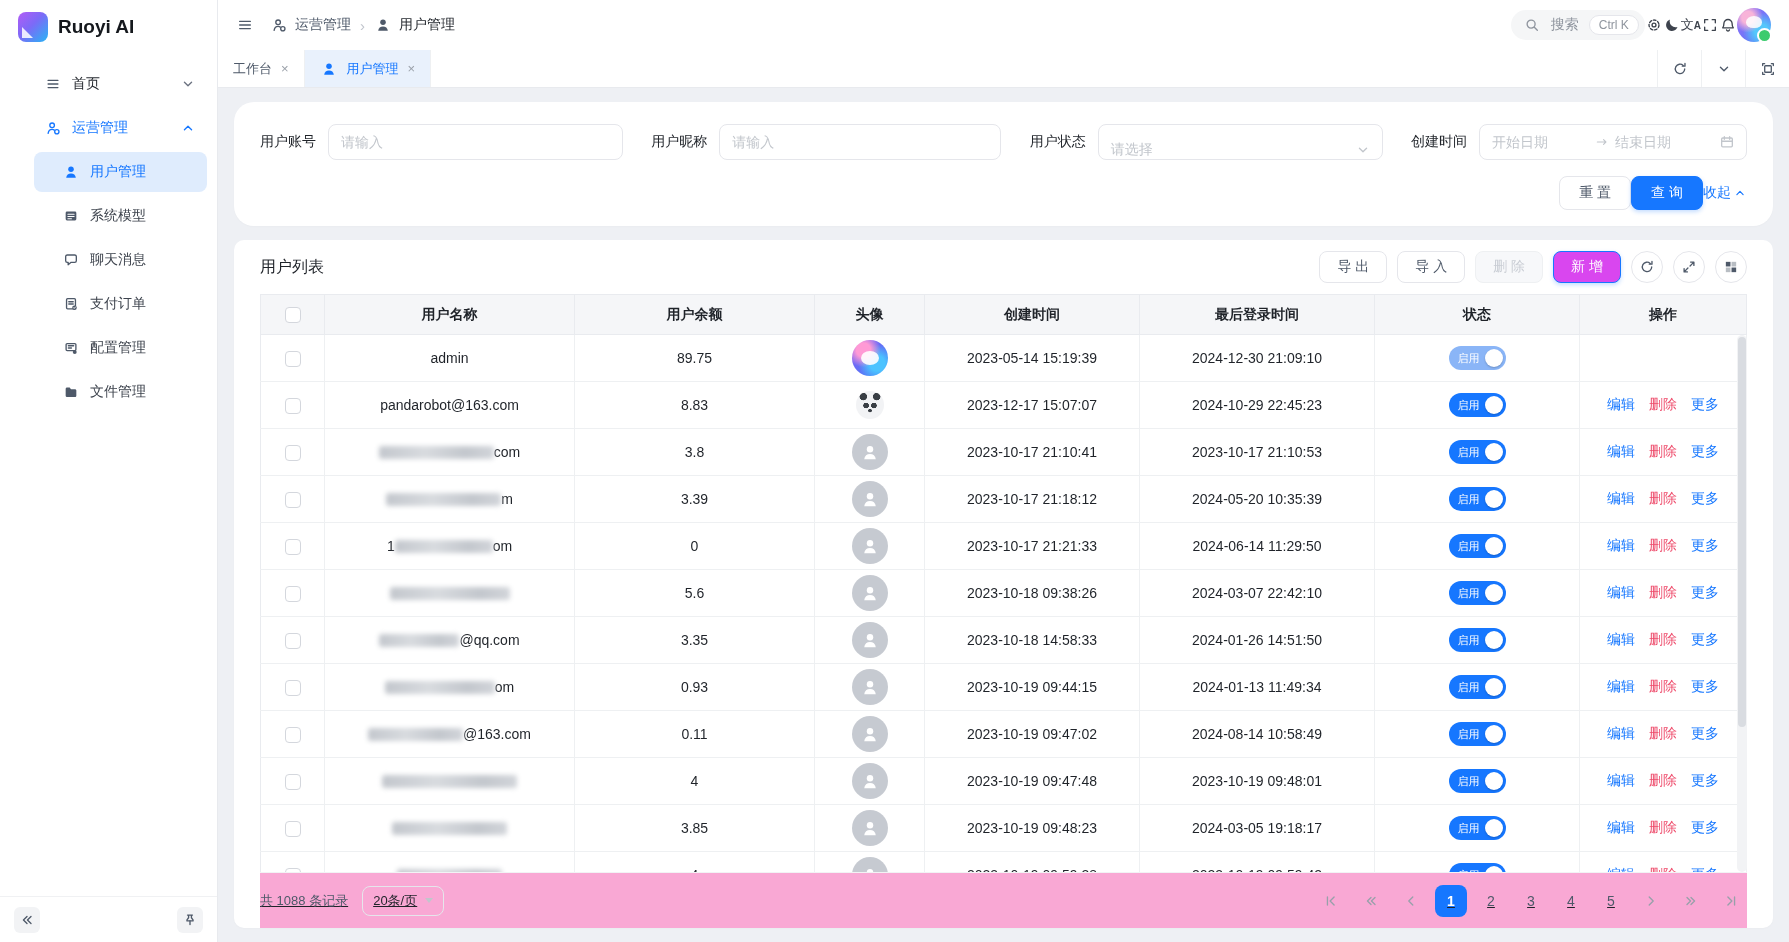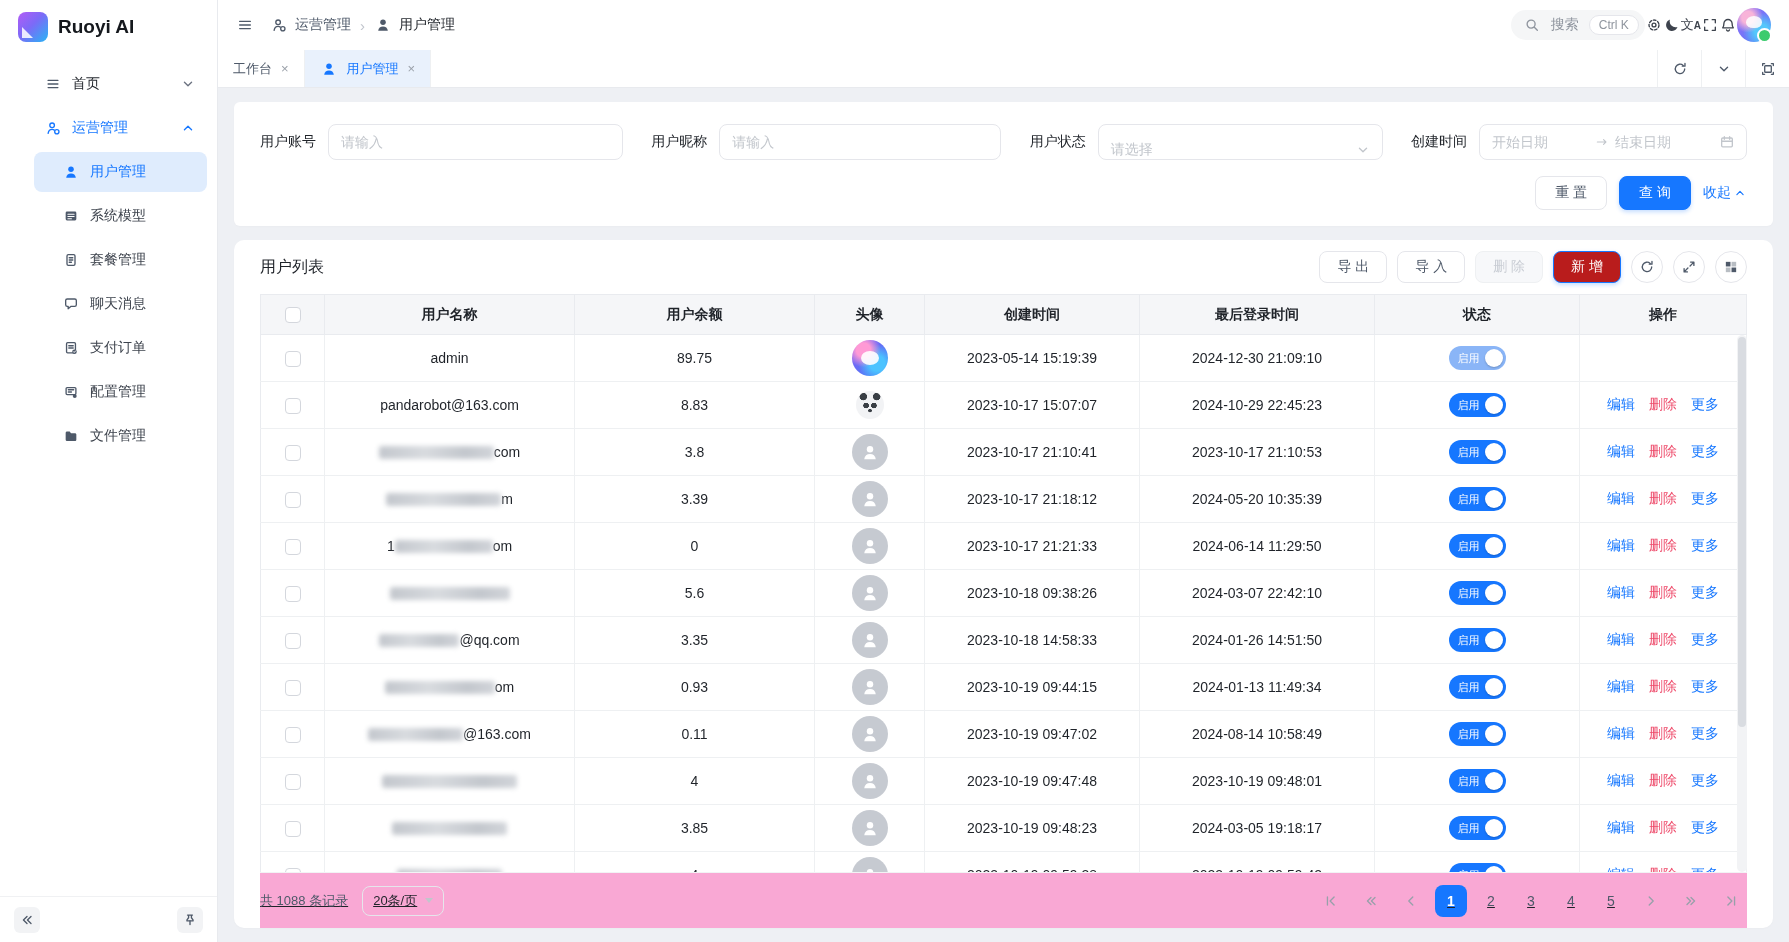--- a/index.html
+++ b/index.html
@@ -65,53 +65,53 @@
   .tab .tclose { color:#9aa0a9; font-size:13px; }
   .tab.active { background:#e9f1fc; color:#1677ff; }
   .tab.active .icon { color:#1677ff; }
   .tabbar-right { margin-left:auto; display:flex; }
   .tabbar-btn { width:44px; display:flex; align-items:center; justify-content:center; border-left:1px solid #eef0f2;
     color:#4e5969; cursor:pointer; }
 
   .content { flex:1; padding:14px 16px; display:flex; flex-direction:column; gap:14px; overflow:hidden; }
 
   
-  .filter-card { background:#fff; border-radius:6px; padding:22px 26px 16px; flex-shrink:0; box-shadow:0 1px 2px rgba(0,0,0,.02); }
+  .filter-card { background:#fff; border-radius:20px; padding:22px 26px 16px; flex-shrink:0; box-shadow:0 1px 2px rgba(0,0,0,.02); }
   .filter-row { display:flex; align-items:center; justify-content:space-between; }
   .f-field { display:flex; align-items:center; gap:12px; white-space:nowrap; }
   .f-label { color:#1f2329; }
   .f-input { height:36px; border:1px solid #e5e6eb; border-radius:8px; padding:0 12px; font-size:14px; color:#1f2329;
     outline:none; font-family:inherit; background:#fff; }
   .f-input::placeholder { color:#c2c6cc; }
   .f-select { height:36px; width:285px; border:1px solid #e5e6eb; border-radius:8px; padding:16px 10px 0 12px;
     display:flex; align-items:center; color:#c2c6cc; cursor:pointer; }
   .f-select .ph { flex:1; }
   .f-select .chev { color:#c2c6cc; }
   .f-range { height:36px; width:268px; border:1px solid #e5e6eb; border-radius:8px; padding:0 10px 0 12px;
     display:flex; align-items:center; gap:6px; color:#c2c6cc; }
   .f-range input { border:none; outline:none; width:76px; font-size:14px; font-family:inherit; }
   .f-range input::placeholder { color:#c2c6cc; }
   .f-range .icon { color:#c2c6cc; margin-left:auto; }
-  .filter-actions { display:flex; justify-content:flex-end; align-items:center; gap:12px; margin-top:16px; }
+  .filter-actions { display:flex; justify-content:flex-end; align-items:center; margin-top:16px; }
   .btn { height:34px; padding:0 19px; border-radius:8px; border:1px solid #e5e6eb; background:#fff; color:#4e5969;
     font-size:14px; display:inline-flex; align-items:center; justify-content:center; cursor:pointer; font-family:inherit; white-space:nowrap; }
   .btn-primary { background:#1677ff; border-color:#1677ff; color:#fff; box-shadow:0 2px 4px rgba(22,119,255,.25); }
   .collapse-link { color:#1677ff; display:flex; align-items:center; gap:2px; cursor:pointer; white-space:nowrap; }
   .collapse-link .icon { width:14px; height:14px; color:#1677ff; }
 
   
   .table-card { flex:1; background:#fff; border-radius:10px; padding:0 26px; display:flex; flex-direction:column;
     overflow:hidden; box-shadow:0 1px 2px rgba(0,0,0,.02); }
   .card-head { height:54px; display:flex; align-items:center; flex-shrink:0; }
   .card-title { font-size:16px; font-weight:500; color:#1f2329; }
   .card-tools { margin-left:auto; display:flex; align-items:center; gap:10px; }
   .tool-btn { height:32px; padding:0 17px; border:1px solid #e5e6eb; border-radius:8px; background:#fff; color:#4e5969;
     font-size:14px; cursor:pointer; font-family:inherit; white-space:nowrap; }
   .tool-btn.disabled { color:#c9cdd4; background:#f7f8fa; border-color:#eef0f2; cursor:not-allowed; }
-  .tool-btn.primary { background:#b91c1c; border-color:#1677ff; color:#fff; box-shadow:0 2px 4px rgba(22,119,255,.25); }
+  .tool-btn.primary { background:#d946ef; border-color:#1677ff; color:#fff; box-shadow:0 2px 4px rgba(22,119,255,.25); }
   .circle-btn { width:32px; height:32px; border:1px solid #e5e6eb; border-radius:50%; background:#fff; display:flex;
     align-items:center; justify-content:center; color:#4e5969; cursor:pointer; }
   .table-wrap { flex:1; overflow:hidden; position:relative; }
   table { width:100%; border-collapse:collapse; table-layout:fixed; }
   th { background:#f5f6f8; height:40px; font-weight:700; font-size:14px; color:#1f2329; border:1px solid #e9ebef; text-align:center; }
   td { height:47px; border:1px solid #eef0f2; text-align:center; font-size:14px; color:#1f2329; white-space:nowrap; overflow:hidden; }
   tr td:first-child, tr th:first-child { border-left:1px solid #e9ebef; }
   .cb { display:inline-block; width:16px; height:16px; border:1.5px solid #d4d7dd; border-radius:4px; background:#fff;
     vertical-align:middle; cursor:pointer; }
   .row-avatar { width:36px; height:36px; border-radius:50%; margin:0 auto; background:#c6cad1; display:flex;
@@ -200,29 +200,20 @@
           <span>用户管理</span>
         </div>
         <div class="menu-item">
           <span class="icon">
             <svg width="16" height="16" viewBox="0 0 18 18" fill="none" stroke="currentColor" stroke-width="1.5" stroke-linecap="round" stroke-linejoin="round">
               <rect x="3" y="4" width="12" height="10" rx="1.5" fill="currentColor" stroke="none"></rect>
               <path d="M5.5 7h7M5.5 9.5h7M5.5 12h4" stroke="#fff" stroke-width="1.2"></path>
             </svg>
           </span>
           <span>系统模型</span>
-        </div>
-        <div class="menu-item">
-          <span class="icon">
-            <svg width="16" height="16" viewBox="0 0 18 18" fill="none" stroke="currentColor" stroke-width="1.5" stroke-linecap="round" stroke-linejoin="round">
-              <rect x="4.5" y="3" width="9" height="12" rx="1.5"></rect>
-              <path d="M7 6.5h4M7 9h4M7 11.5h2.5"></path>
-            </svg>
-          </span>
-          <span>套餐管理</span>
         </div>
         <div class="menu-item">
           <span class="icon">
             <svg width="16" height="16" viewBox="0 0 18 18" fill="none" stroke="currentColor" stroke-width="1.5" stroke-linecap="round" stroke-linejoin="round">
               <path d="M15 5.2c0-1-.8-1.8-1.8-1.8H4.8C3.8 3.4 3 4.2 3 5.2v4.6c0 1 .8 1.8 1.8 1.8h1v2.7l3.3-2.7h4.1c1 0 1.8-.8 1.8-1.8z"></path>
             </svg>
           </span>
           <span>聊天消息</span>
         </div>
         <div class="menu-item">
@@ -518,21 +509,21 @@
                     </span></td>
                   <td></td>
                 </tr>
                 <tr>
                   <td><span class="cb"></span></td>
                   <td>pandarobot@163.com</td>
                   <td>8.83</td>
                   <td>
                     <div class="row-avatar panda-mini"></div>
                   </td>
-                  <td>2023-10-17 15:07:07</td>
+                  <td>2023-12-17 15:07:07</td>
                   <td>2024-10-29 22:45:23</td>
                   <td><span class="toggle">
                       <span>启用</span>
                       <span class="knob"></span>
                     </span></td>
                   <td><span class="act-link act-edit">编辑</span><span class="act-link act-del">删除</span><span class="act-link act-more">更多</span></td>
                 </tr>
                 <tr>
                   <td><span class="cb"></span></td>
                   <td><span class="mask-blur" style="width: 115px;"></span><span>com</span></td>

